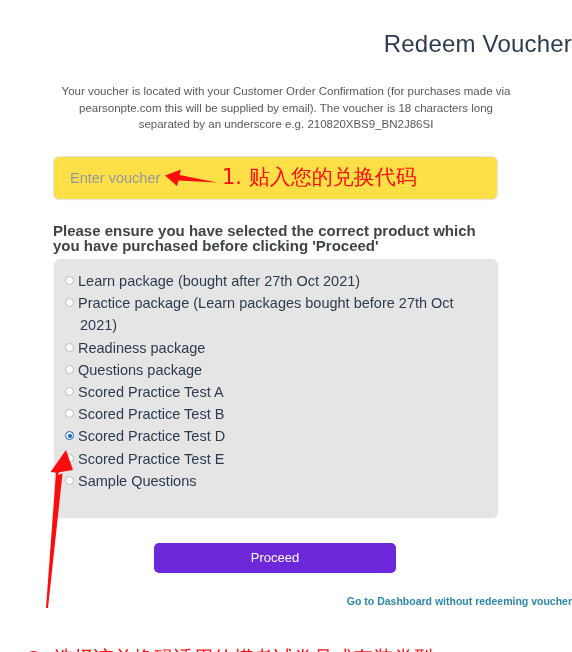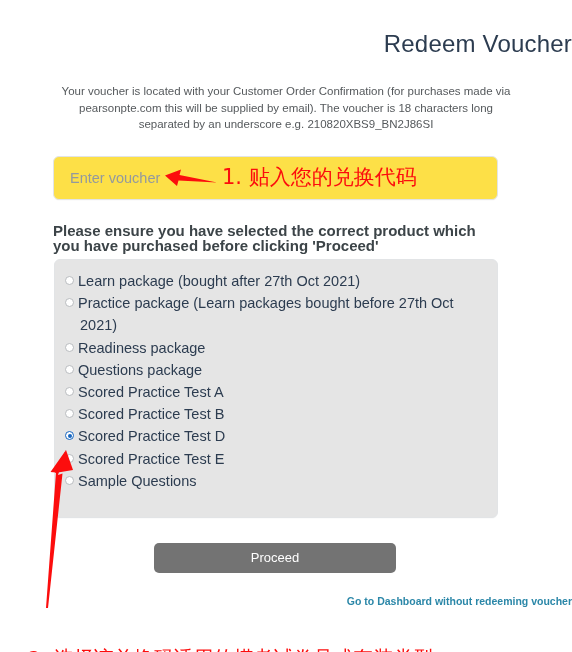--- a/index.html
+++ b/index.html
@@ -150,21 +150,21 @@
 
   
   .proceed-button {
     position: absolute;
     left: 154px;
     top: 543px;
     width: 242px;
     height: 30px;
     border: none;
     border-radius: 5px;
-    background: #737373;
+    background: #6d28d9;
     color: #ffffff;
     font-family: "Liberation Sans", "DejaVu Sans", sans-serif;
     font-size: 13px;
     cursor: pointer;
     padding: 0;
     line-height: 30px;
   }
 
   
   .dashboard-link {

